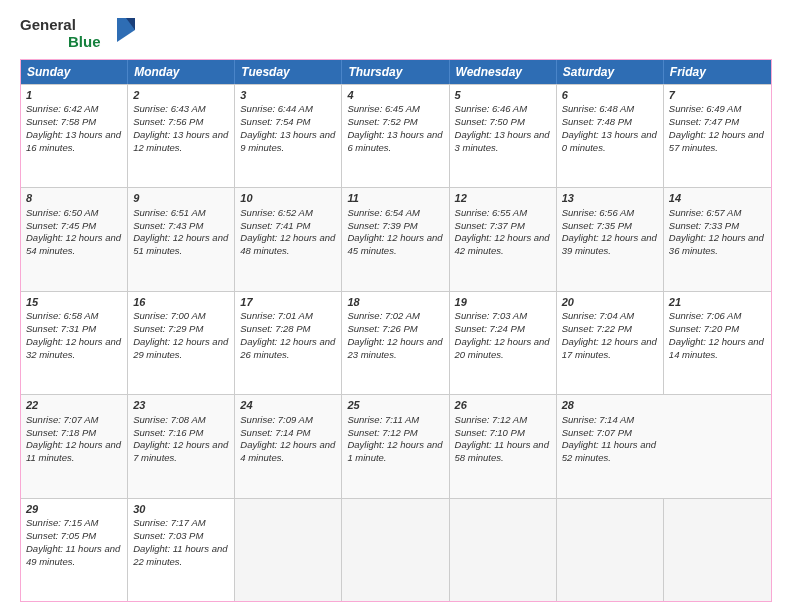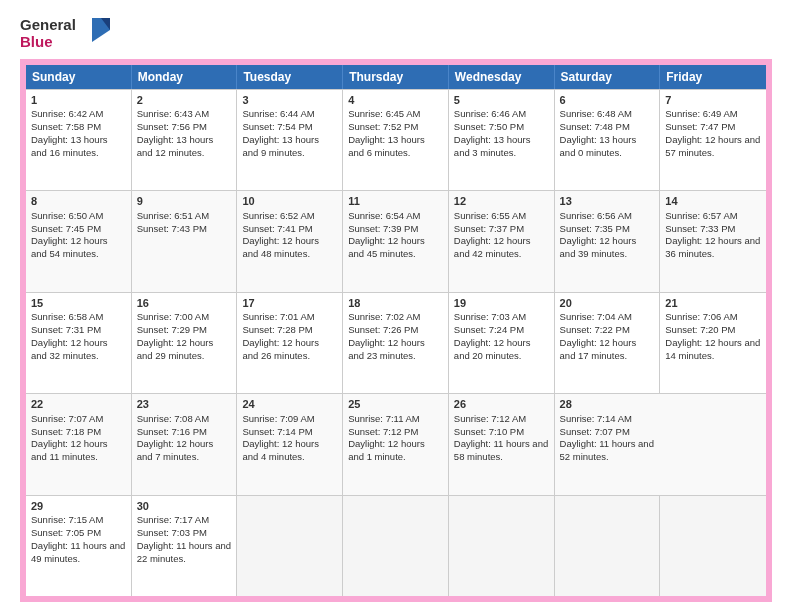--- a/index.html
+++ b/index.html
@@ -38,21 +38,22 @@
       line-height: 1.1;
     }
     .location {
       font-size: 14px;
       color: #444;
     }
     .calendar {
       flex: 1;
       display: flex;
       flex-direction: column;
-      border: 6px solid #f9a8d4;
+      border: 1px solid #f9a8d4;
+      font-style: italic;
     }
     .cal-header {
       display: grid;
       grid-template-columns: repeat(7, 1fr);
       background: #2e6db4;
     }
     .cal-header-cell {
       color: #fff;
       font-weight: bold;
       font-size: 12px;
@@ -95,21 +96,21 @@
   </style>
 </head>
 <body>
 
 <div class="page">
   <div class="header">
     <div class="logo">
   <div style="display:flex;align-items:flex-start;gap:16px;">
     <div style="line-height:1.15;">
       <div style="font-size:15px;font-weight:bold;color:#333;">General</div>
-      <div style="font-size:15px;font-weight:bold;color:#be185d;">Blue</div>
+      <div style="font-size:15px;font-weight:bold;color:#15803d;margin-left:48px;">Blue</div>
     </div>
     <div style="margin-top:2px;">
       <svg width="18" height="24" viewBox="0 0 18 24">
         <polygon points="0,0 18,0 18,12 0,24" fill="#2e6db4"></polygon>
         <polygon points="9,0 18,0 18,12" fill="#1a3f7a"></polygon>
       </svg>
     </div>
   </div>
 </div>
     <div class="title-area">
@@ -177,20 +178,21 @@
           <div class="cal-cell">
         <span class="day-num">8</span>
         <span>Sunrise: 6:50 AM</span><br>
         <span>Sunset: 7:45 PM</span><br>
         <span>Daylight: 12 hours and 54 minutes.</span>
       </div>
           <div class="cal-cell">
         <span class="day-num">9</span>
         <span>Sunrise: 6:51 AM</span><br>
         <span>Sunset: 7:43 PM</span><br>
+        <span>Daylight: 12 hours and 51 minutes.</span>
       </div>
           <div class="cal-cell">
         <span class="day-num">10</span>
         <span>Sunrise: 6:52 AM</span><br>
         <span>Sunset: 7:41 PM</span><br>
         <span>Daylight: 12 hours and 48 minutes.</span>
       </div>
           <div class="cal-cell">
         <span class="day-num">11</span>
         <span>Sunrise: 6:54 AM</span><br>

